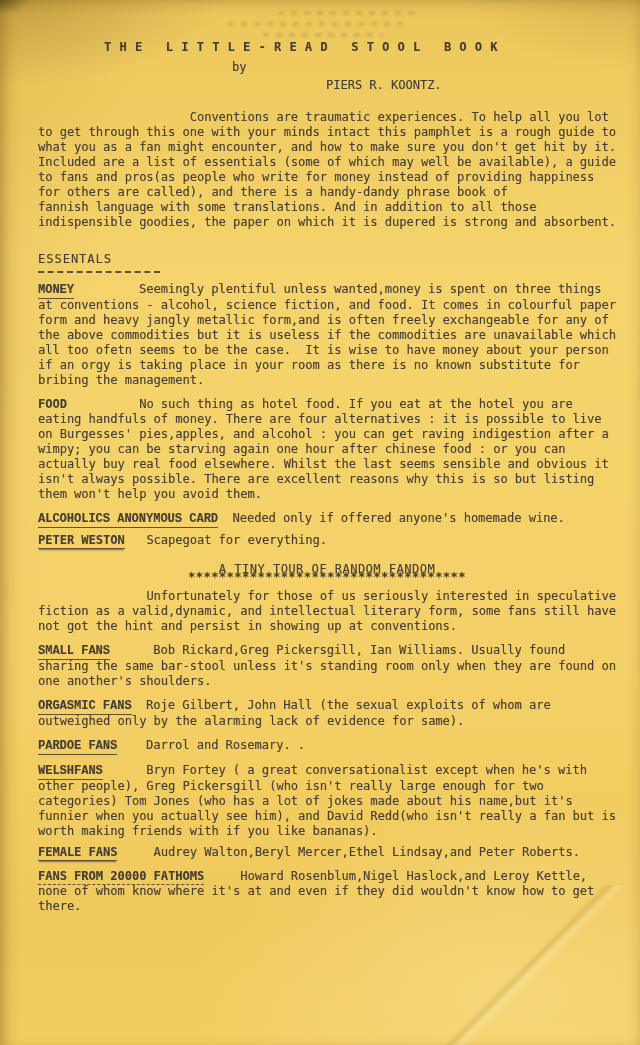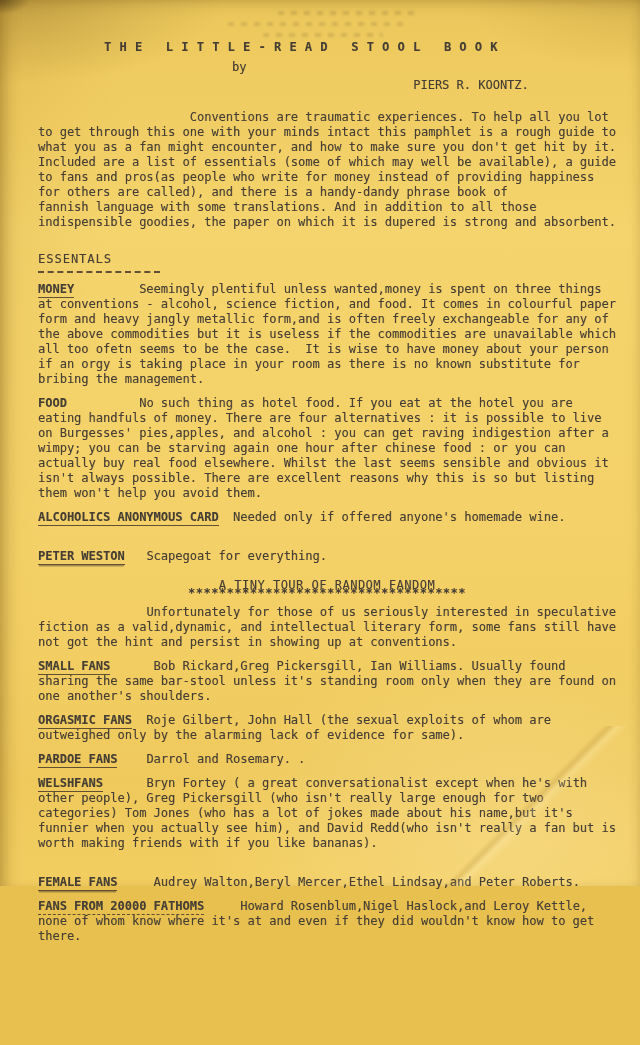--- a/index.html
+++ b/index.html
@@ -2,21 +2,21 @@
 <html><head>
 <meta charset="utf-8">
 <style>
   html,body{margin:0;padding:0;}
   body{
     width:640px;height:1045px;overflow:hidden;
     font-family:"DejaVu Sans Mono","Liberation Mono",monospace;
     background:#e8c04f;
   }
   .page{
-    position:relative;width:640px;height:886px;box-sizing:border-box;
+    position:relative;width:640px;height:1045px;box-sizing:border-box;
     padding:40px 24px 0 38px;
     color:#453e35;
     font-size:12px;line-height:15px;
     text-shadow:0.4px 0.3px 0 rgba(80,66,45,.35);
     background:
       radial-gradient(ellipse 300px 120px at 2% 0%, rgba(110,80,25,.28), transparent 70%),
       radial-gradient(ellipse 250px 100px at 100% 0%, rgba(140,100,30,.18), transparent 70%),
       radial-gradient(ellipse 500px 300px at 80% 95%, rgba(255,242,190,.30), transparent 65%),
       linear-gradient(100deg, rgba(190,140,35,.16), transparent 18%),
       linear-gradient(#ecc75b, #f5d46d 26%, #f4d168 62%, #efc95c 88%, #f2cd60);
@@ -34,28 +34,28 @@
   .bleed{position:absolute;left:168px;top:4px;width:270px;height:46px;opacity:.16;
     filter:blur(1.1px);pointer-events:none;}
   .bleed i{display:block;height:4px;margin:7px 0;border-radius:2px;
     background:repeating-linear-gradient(90deg, rgba(70,60,40,.9) 0 6px, transparent 6px 13px);}
   .bleed i:nth-child(1){width:140px;margin-left:110px;}
   .bleed i:nth-child(2){width:180px;margin-left:60px;}
   .bleed i:nth-child(3){width:120px;margin-left:95px;}
   p{margin:0;white-space:pre-wrap;word-break:break-word;}
   .title-row{padding-left:66px;font-weight:bold;letter-spacing:.5px;}
   .byline-row{padding-left:194px;margin-top:5px;}
-  .author-row{padding-left:288px;margin-top:3px;text-align:center;}
+  .author-row{padding-left:288px;margin-top:3px;}
   .intro{margin-top:17px;}
   .sec-head{margin-top:22px;font-weight:normal;letter-spacing:1px;}
   .dash-rule{width:122px;border:0;border-top:2px dashed rgba(70,58,42,.85);margin:4px 0 0 0;}
   .entry{margin-top:9px;}
-  .entry.tight{margin-top:24px;}
+  .entry.tight{margin-top:6px;}
   .term{font-weight:bold;}
-  .u{border-bottom:1.6px solid rgba(70,58,42,.85);padding-bottom:.5px;}
+  .u{border-bottom:1.6px solid rgba(70,58,42,.85);padding-bottom:.5px;font-family:Liberation Mono, monospace;}
   .ud{border-bottom:1.6px dashed rgba(70,58,42,.85);padding-bottom:.5px;}
   .u2{border-bottom:1.6px solid rgba(70,58,42,.85);box-shadow:0 2.5px 0 -1px rgba(70,58,42,.45);padding-bottom:.5px;}
   .tour-head{margin-top:14px;text-align:center;font-weight:normal;letter-spacing:.5px;}
   .tour-rule{text-align:center;margin-top:-7px;letter-spacing:.5px;font-weight:bold;}
   .tour-intro{margin-top:4px;}
 </style>
 </head>
 <body>
 
 <div class="page">

